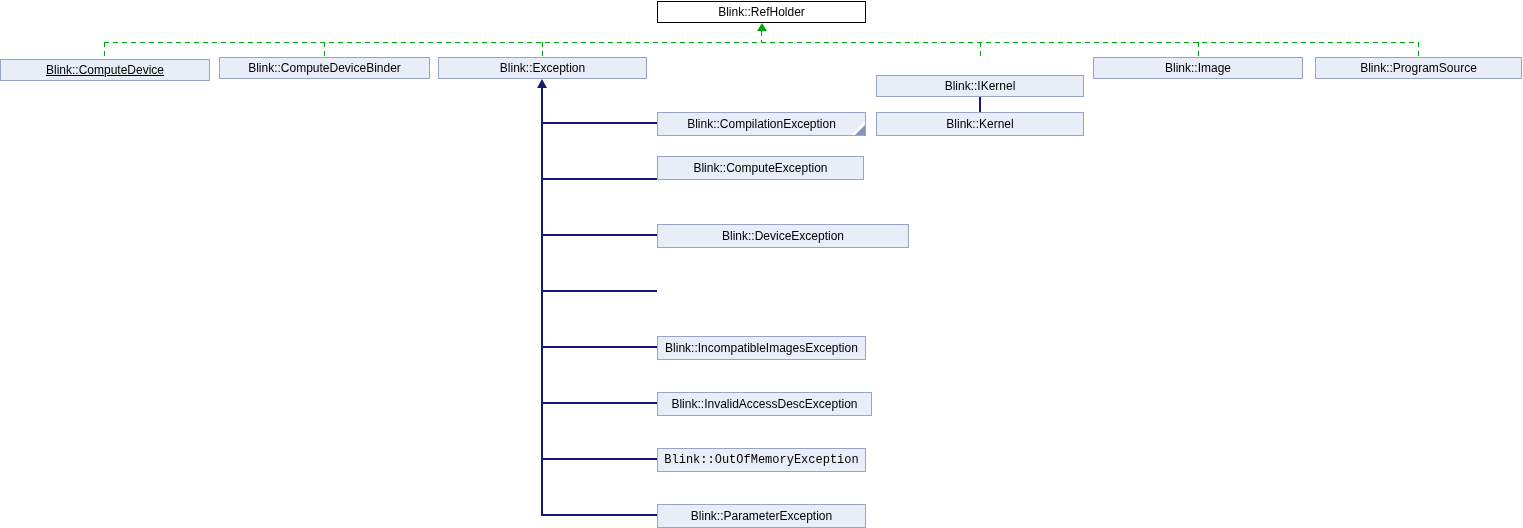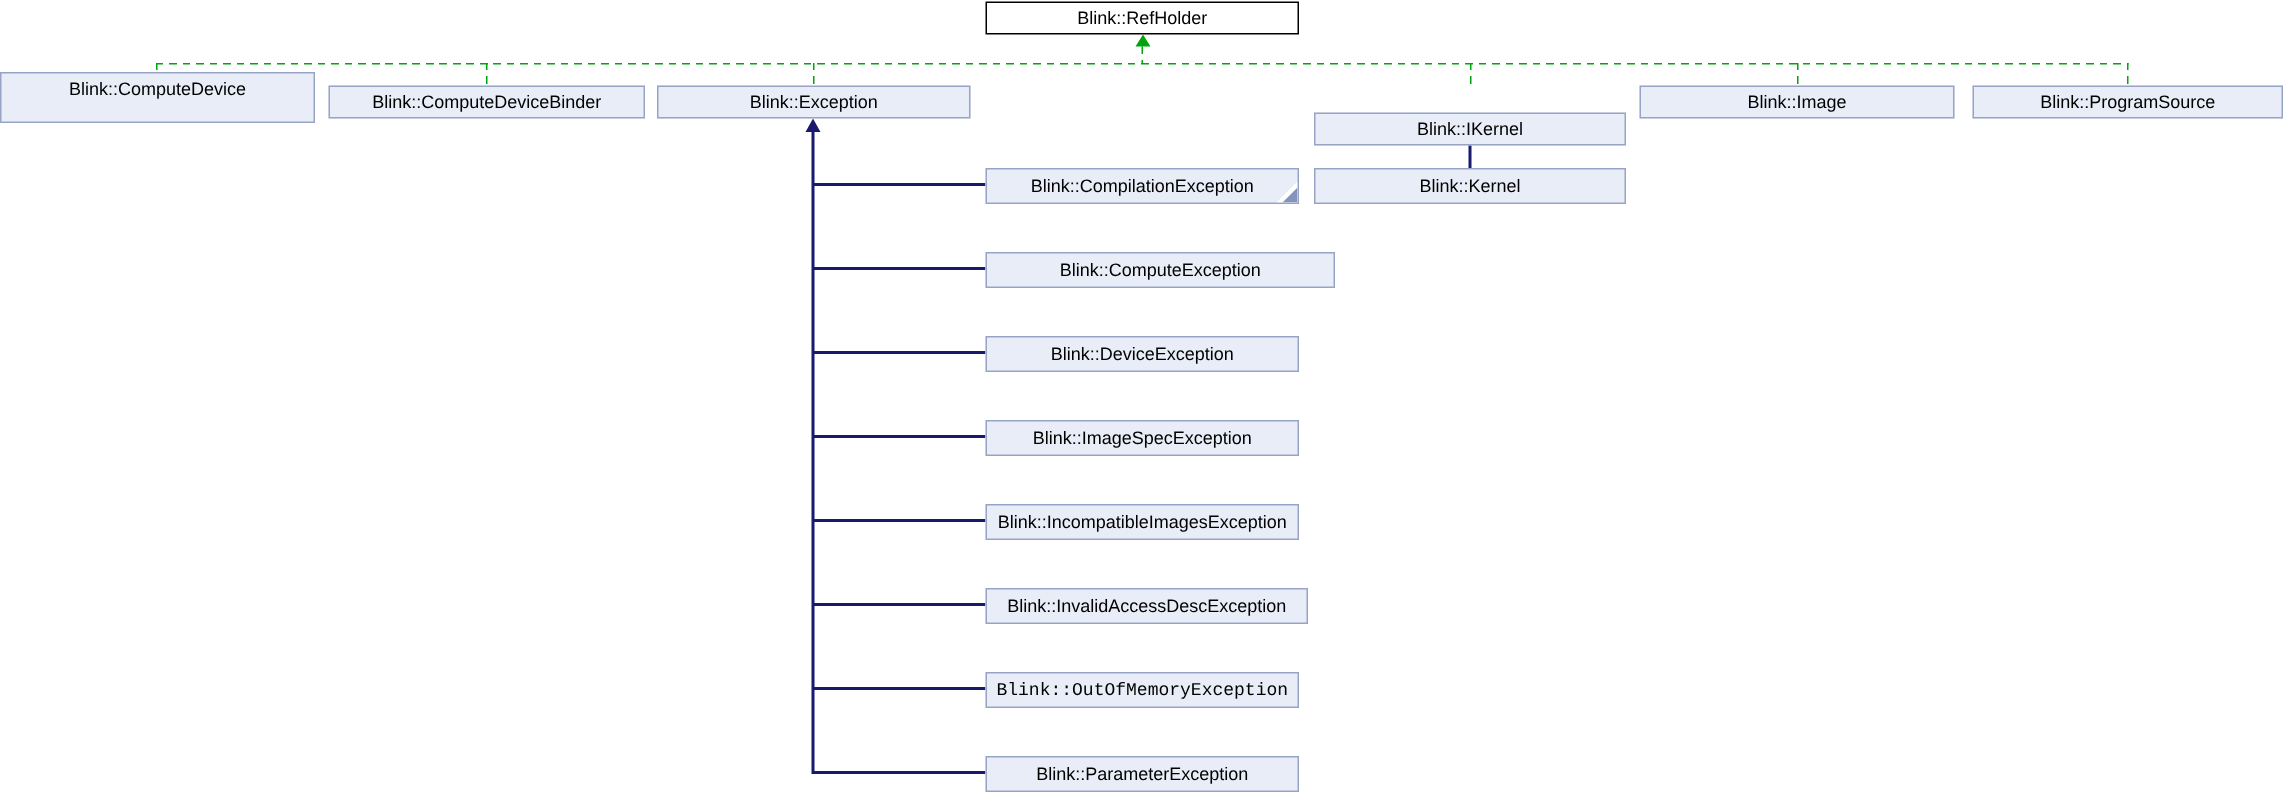--- a/index.html
+++ b/index.html
@@ -100,21 +100,21 @@
   <div class="hline-navy" style="left:542px; top:458px; width:115px;"></div>
   <div class="hline-navy" style="left:542px; top:514px; width:115px;"></div>
 
   <div class="arrow-up navy" style="left:975px; top:79px;"></div>
   <div class="vline-navy" style="left:979px; top:86px; height:26px;"></div>
 
   <div class="node root" style="left:657px; top:1px; width:209px; height:22px;">
     <span>Blink::RefHolder</span>
   </div>
 
-  <div class="node" style="left:0px; top:48px; width:210px; height:34px;">
+  <div class="node" style="left:0px; top:59px; width:210px; height:22px;text-decoration:underline;">
     <span>Blink::ComputeDevice</span>
   </div>
   <div class="node" style="left:219px; top:57px; width:211px; height:22px;">
     <span>Blink::ComputeDeviceBinder</span>
   </div>
   <div class="node" style="left:438px; top:57px; width:209px; height:22px;">
     <span>Blink::Exception</span>
   </div>
   <div class="node" style="left:876px; top:57px; width:208px; height:22px;margin-top:18px;">
     <span>Blink::IKernel</span>
@@ -124,28 +124,25 @@
   </div>
   <div class="node" style="left:1315px; top:57px; width:207px; height:22px;">
     <span>Blink::ProgramSource</span>
   </div>
 
   <div class="node" style="left:657px; top:112px; width:209px; height:24px; line-height:22px;">
     <span>Blink::CompilationException</span>
     <span class="fold-white"></span>
     <span class="fold-blue"></span>
   </div>
-  <div class="node" style="left:657px; top:168px; width:233px; height:24px; line-height:22px;">
+  <div class="node" style="left:657px; top:156px; width:207px; height:24px; line-height:22px;">
     <span>Blink::ComputeException</span>
   </div>
-  <div class="node" style="left:657px; top:224px; width:209px; height:24px; line-height:22px;">
+  <div class="node" style="left:657px; top:224px; width:252px; height:24px; line-height:22px;">
     <span>Blink::DeviceException</span>
-  </div>
-  <div class="node" style="left:657px; top:280px; width:209px; height:24px; line-height:22px;">
-    <span>Blink::ImageSpecException</span>
   </div>
   <div class="node" style="left:657px; top:336px; width:209px; height:24px; line-height:22px;">
     <span>Blink::IncompatibleImagesException</span>
   </div>
   <div class="node" style="left:657px; top:392px; width:215px; height:24px; line-height:22px;">
     <span>Blink::InvalidAccessDescException</span>
   </div>
   <div class="node" style="left:657px; top:448px; width:209px; height:24px; line-height:22px;font-family:Liberation Mono, monospace;">
     <span>Blink::OutOfMemoryException</span>
   </div>

